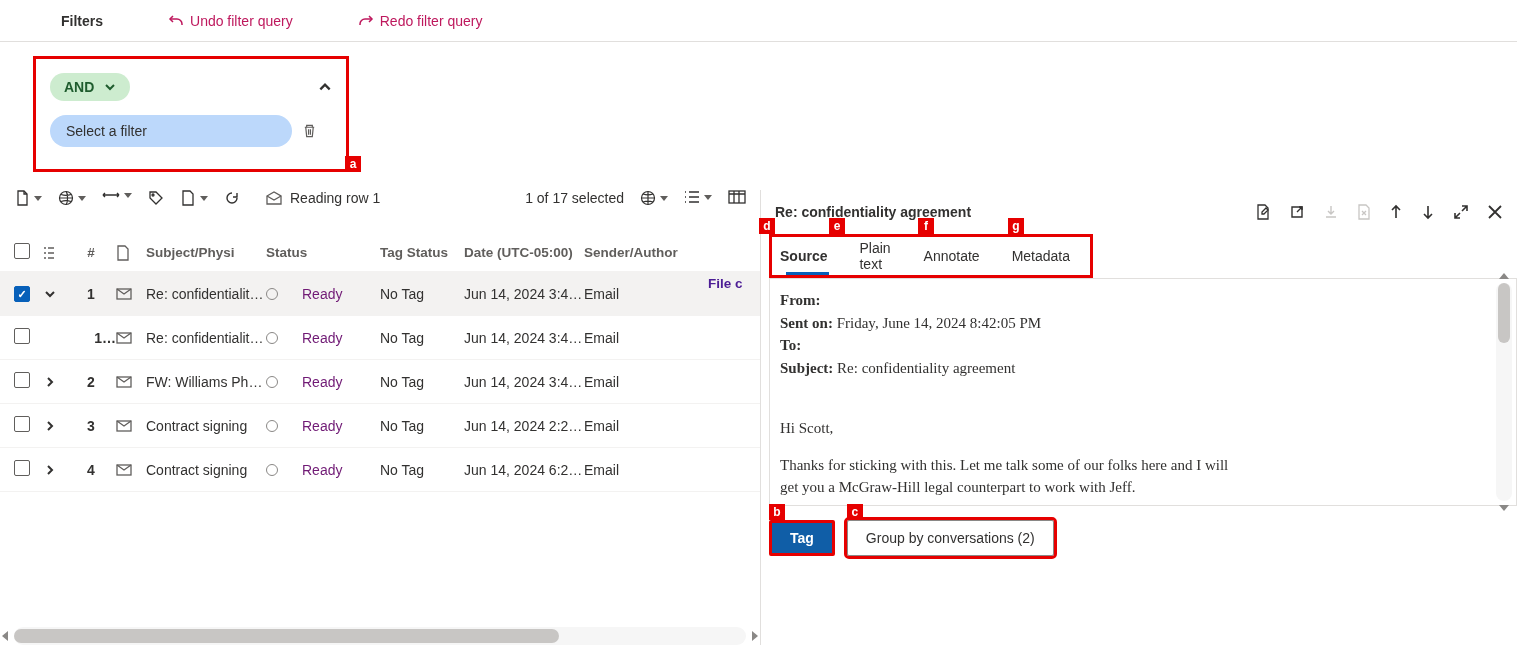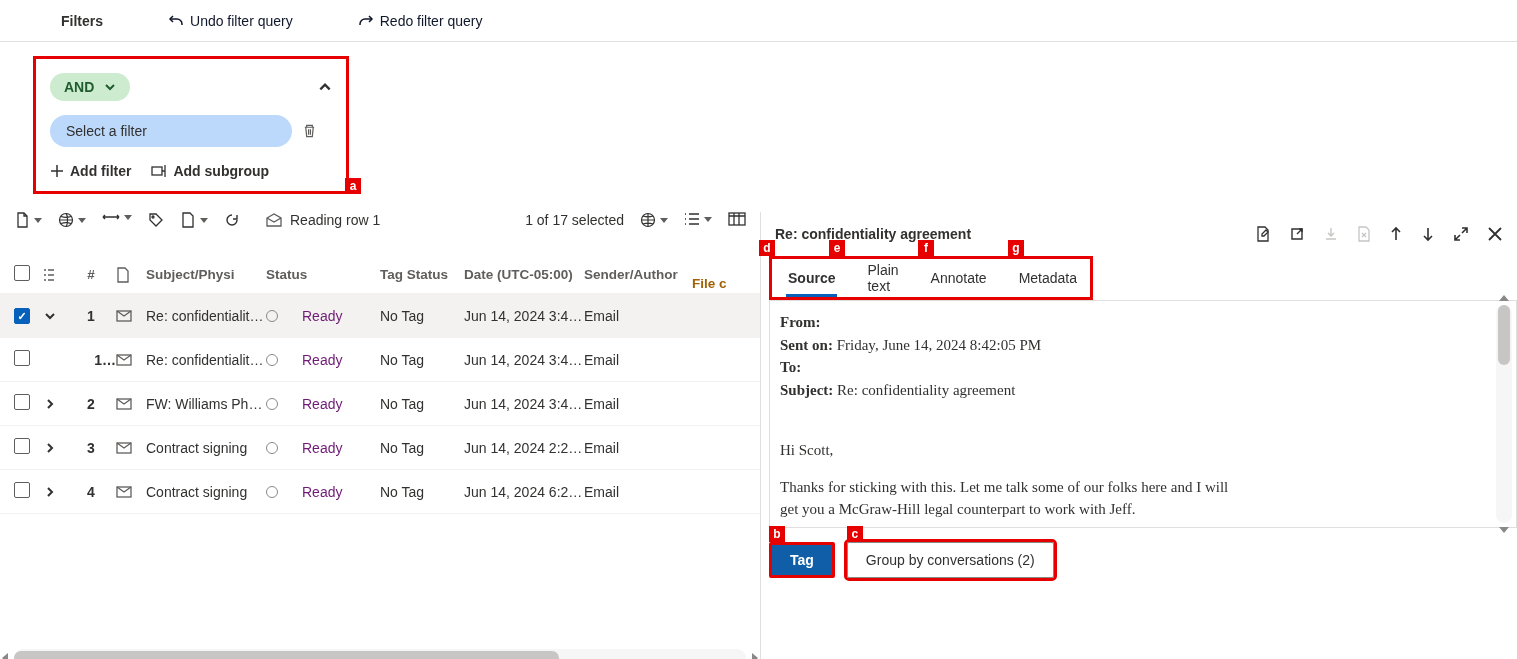--- a/index.html
+++ b/index.html
@@ -6,21 +6,21 @@
   html, body { width: 1517px; height: 659px; font-family: "Segoe UI", Arial, sans-serif; font-size: 14px; color: #323130; overflow: hidden; background: #fff; }
   svg { display: block; }
 
   
   .topbar {
     display: flex; align-items: center; height: 42px; padding: 0 18px;
     border-bottom: 1px solid #e1dfdd; gap: 22px;
   }
   .topbar-item { display: flex; align-items: center; gap: 6px; color: #323130; margin-left: 43px; }
   .topbar-item.bold { font-weight: 600; }
-  .topbar-item.disabled { color: #0f172a; }
+  .topbar-item.disabled { color: #be185d; }
 
   
   .filter-area { padding: 14px 5px 18px 5px; }
   .filter-card-wrap { position: relative; width: 329px; padding-left: 28px; }
   .filter-card {
     width: 316px; border: 3px solid #e60000; background: #fff; padding: 14px 14px 12px 14px;
     position: relative;
   }
   .filter-row1 { display:flex; align-items:center; justify-content:space-between; margin-bottom: 14px; }
   .and-pill {
@@ -90,21 +90,21 @@
 
   .preview-tabs-wrap { position:relative; }
   .preview-tabs {
     display:flex; align-items:center; gap: 0; height: 44px;
     margin-left: 8px;
     border: 3px solid #e60000; width: 324px; padding: 0 4px 0 0;
   }
   .preview-tab {
     padding: 0 16px; height: 100%; display:flex; align-items:center; font-size:14px; position:relative;
   }
-  .preview-tab.active { font-weight:600; }
+  .preview-tab.active { font-weight:600;padding-left:8px; }
   .preview-tab.active::after {
     content:""; position:absolute; left:14px; right:14px; bottom:0; height:3px; background:#0760b9;
   }
   .tab-badge { position:absolute; top:-16px; width:16px; height:16px; background:#e60000; color:#fff;
     font-weight:700; font-size:12px; display:flex; align-items:center; justify-content:center; }
   .tb-d { left:-2px; } .tb-e { left:68px; } .tb-f { left:157px; } .tb-g { left:247px; }
 
   .pinned-row { display:flex; align-items:center; gap: 18px; padding: 10px 14px; }
   .toggle { width:38px; height:18px; border:1px solid #8a8886; border-radius:10px; position:relative; background:#fff; }
   .toggle::after { content:""; position:absolute; left:2px; top:2px; width:12px; height:12px; border-radius:50%; background:#605e5c; }
@@ -165,35 +165,20 @@
         </span>
       </div>
       <div class="select-row">
         <div class="select-pill">Select a filter</div>
         <span class="trash">
           <svg width="15" height="16" viewBox="0 0 16 16" fill="none" stroke="currentColor" stroke-width="1.3">
               <path d="M3 4h10M5 4V2h6v2M4 4l1 10h6l1-10M7 6v6M9 6v6"></path>
             </svg>
         </span>
       </div>
-      <div class="filter-actions">
-        <div class="act">
-          <svg width="14" height="14" viewBox="0 0 14 14" stroke="#323130" stroke-width="1.5">
-              <path d="M7 1v12M1 7h12"></path>
-            </svg>
-          <span>Add filter</span>
-        </div>
-        <div class="act">
-          <svg width="16" height="14" viewBox="0 0 16 14" fill="none" stroke="#323130" stroke-width="1.3">
-              <rect x="1" y="3" width="10" height="8"></rect>
-              <path d="M14 1v12M11 7h3"></path>
-            </svg>
-          <span>Add subgroup</span>
-        </div>
-      </div>
       <div class="callout-badge badge-a">a</div>
     </div>
   </div>
 </div>
 
 <div class="split">
 
   <div class="left">
 
     <div class="left-toolbar">
@@ -495,13 +480,13 @@
         <div class="btn primary">Tag</div>
       </div>
       <div class="btn-wrap">
         <div class="btn-badge">c</div>
         <div class="btn secondary">Group by conversations (2)</div>
       </div>
     </div>
   </div>
 </div>
 
-<div style="position:absolute; left:692px; top:276px; color:#a16207; font-weight:600; font-size:13.5px;">File c</div>
+<div style="position:absolute; left:708px; top:276px; color:#4c1d95; font-weight:600; font-size:13.5px;">File c</div>
 
 </body></html>

